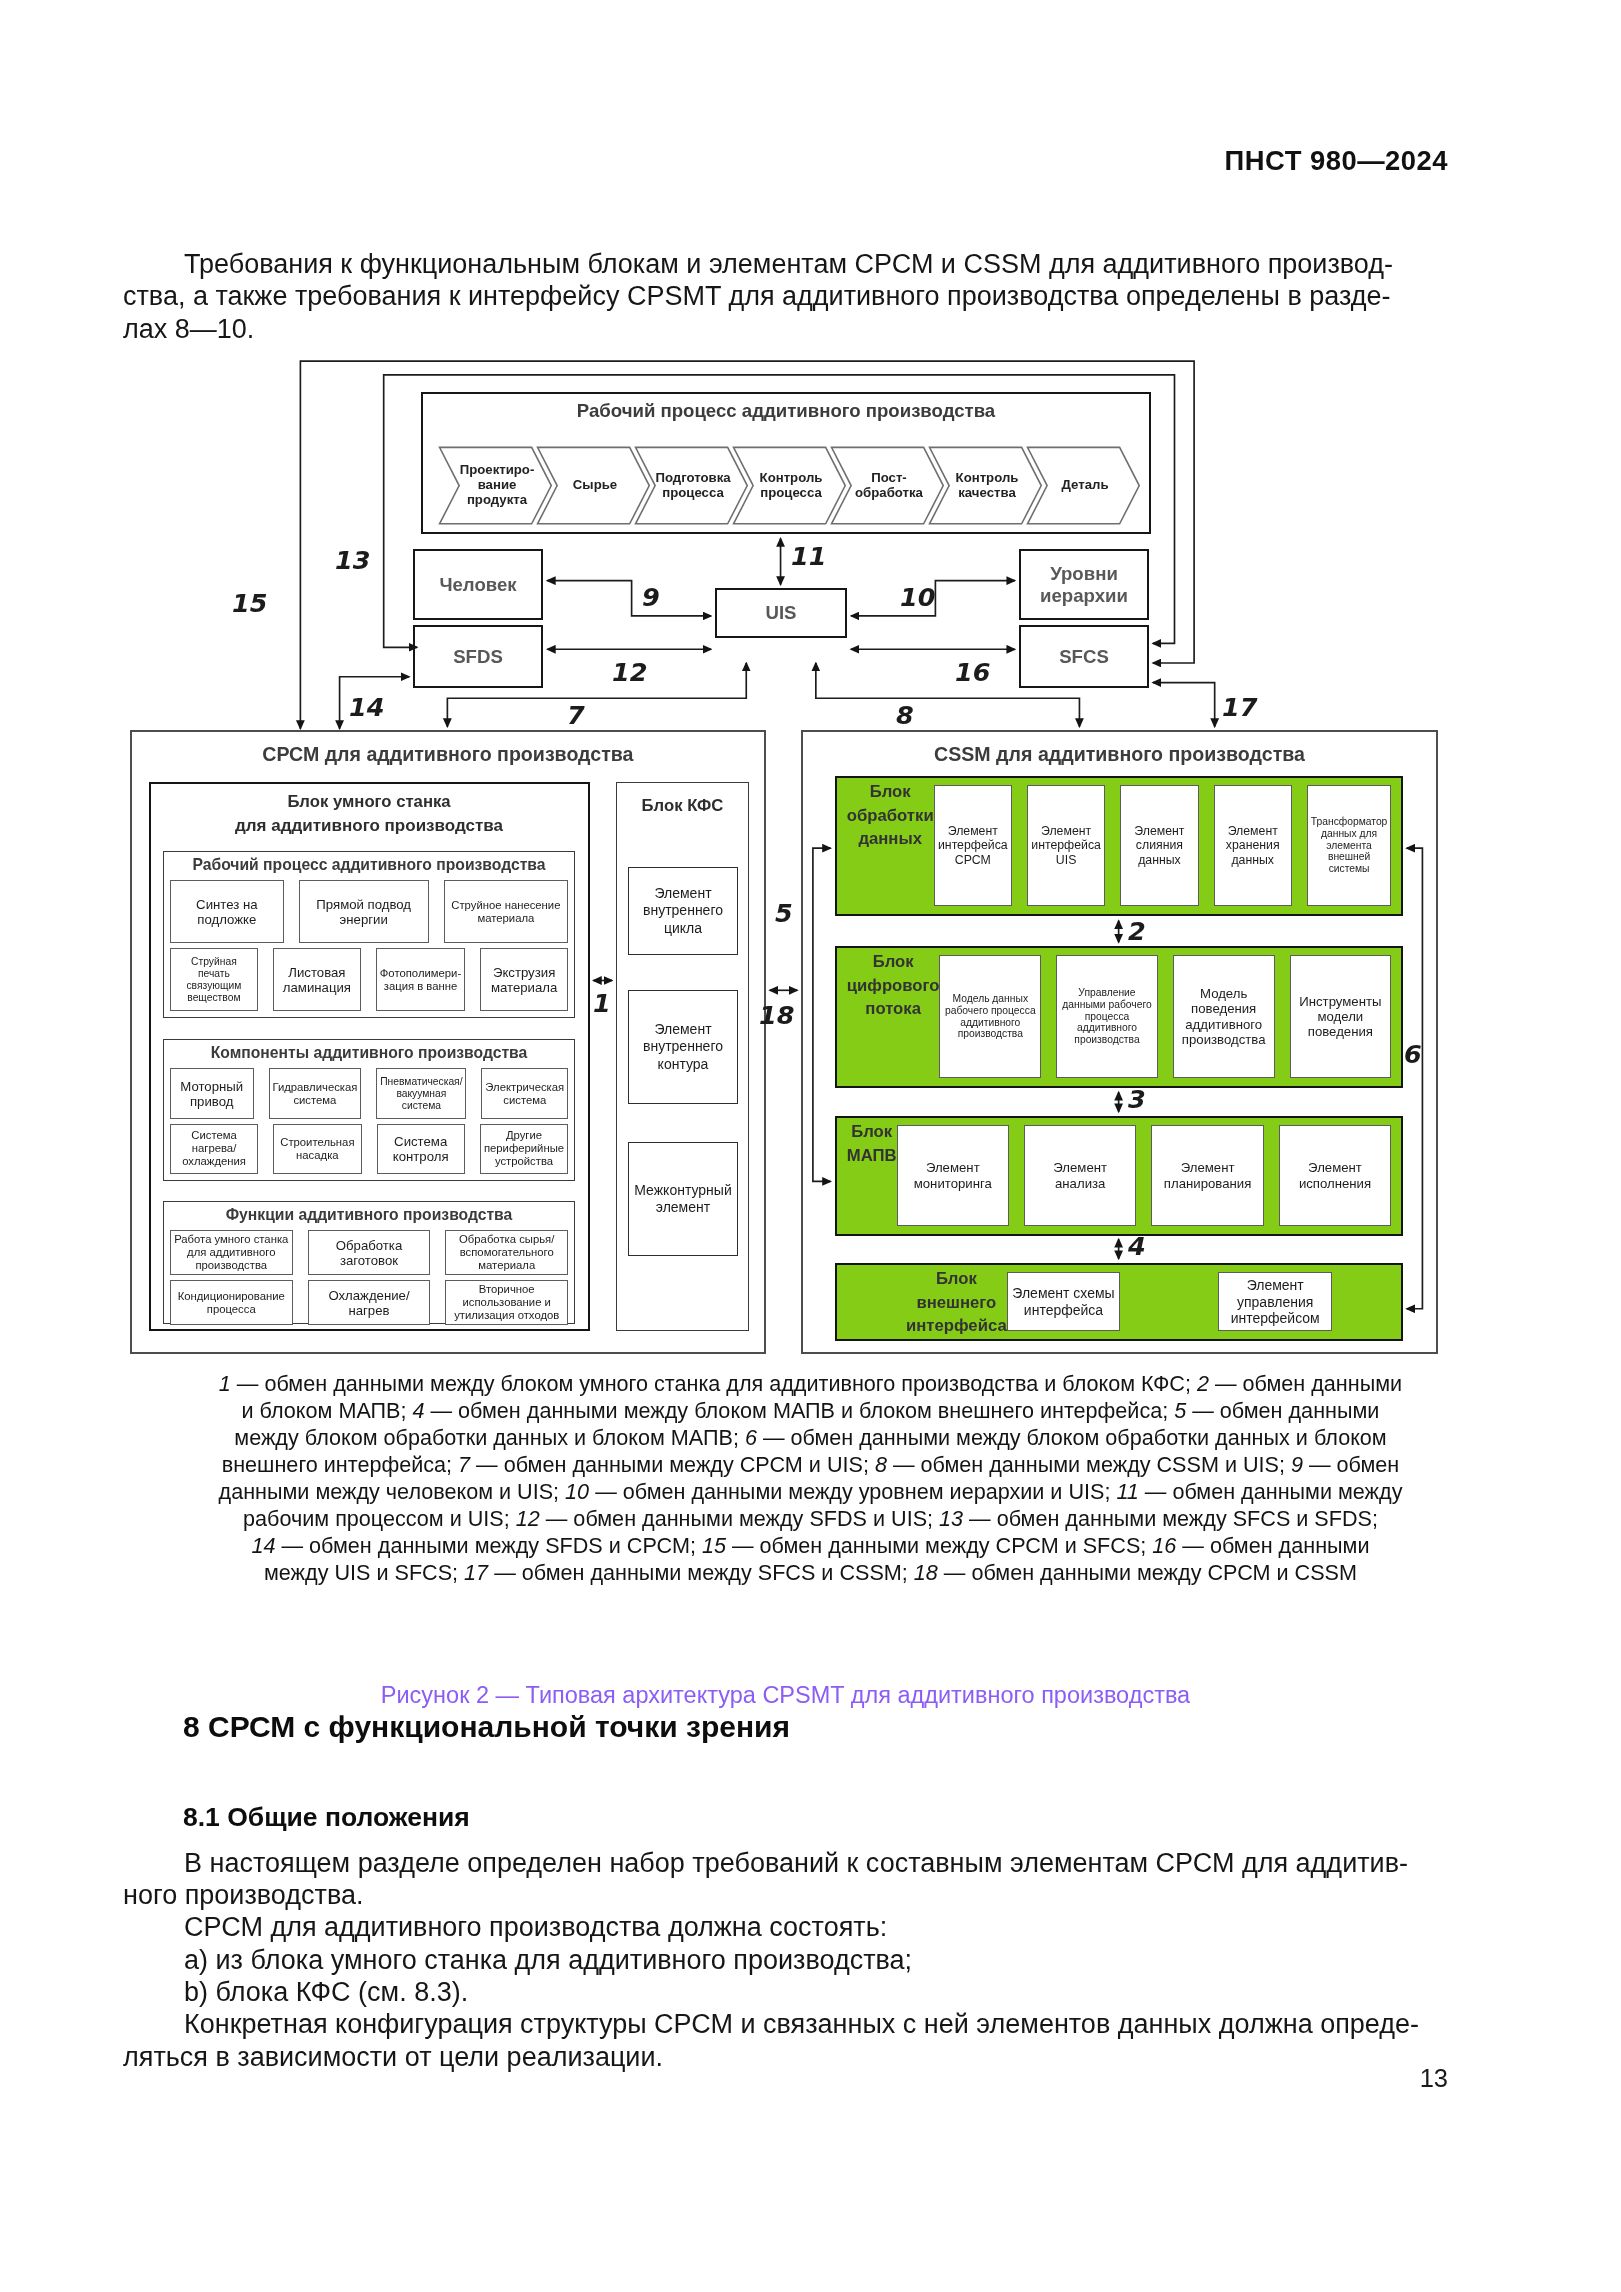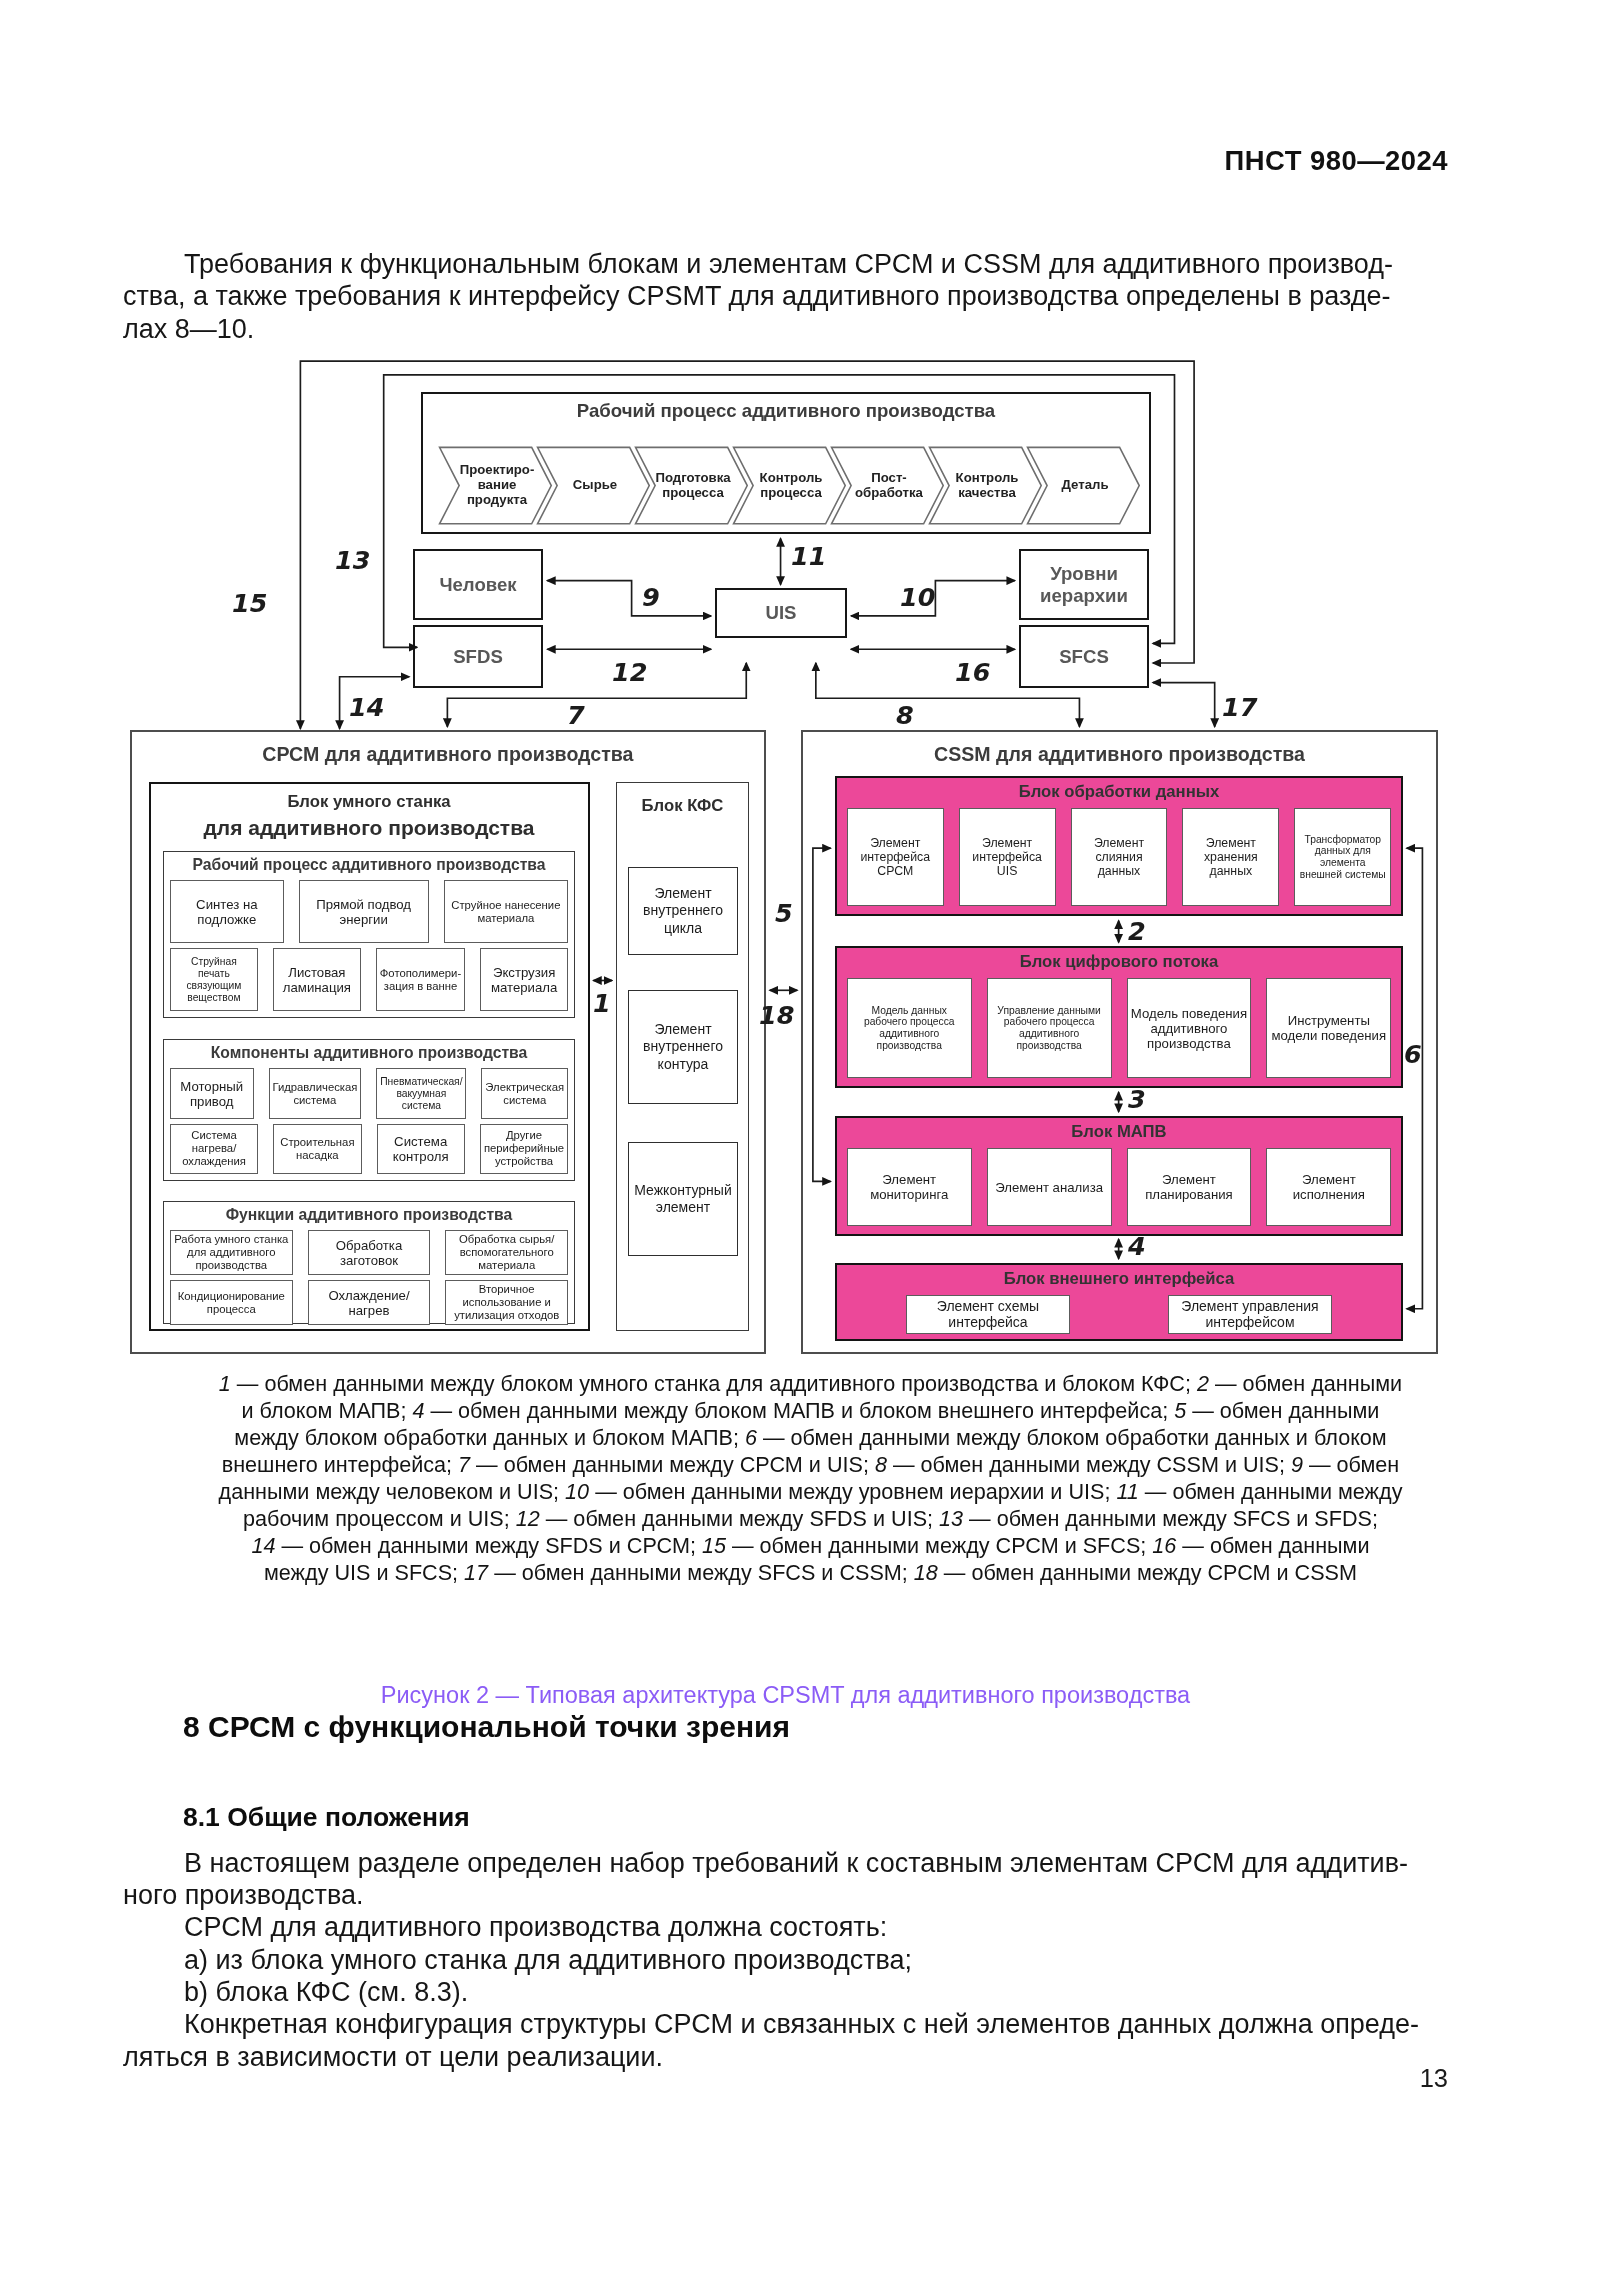--- a/index.html
+++ b/index.html
@@ -33,22 +33,22 @@
   .sec{position:absolute;background:#fff;border:1.5px solid #3a3a3a;box-sizing:border-box;
        display:flex;flex-direction:column;padding:2px 5.9px 5.9px 5.9px;}
   .sec-title{text-align:center;font-size:15.7px;font-weight:bold;color:#3b3b3b;flex:0 0 21.6px;line-height:21.6px;}
   .row{display:flex;gap:15px;margin-top:4.9px;flex:1;}
   .cell{flex:1;border:1.2px solid #5c5c5c;background:#fff;display:flex;align-items:center;justify-content:center;
         text-align:center;padding:2px 2.9px;line-height:1.15;color:#1d1d1d;box-sizing:border-box;}
   .fs10{font-size:10.3px;} .fs11{font-size:11.3px;text-align:center;} .fs12{font-size:12.3px;} .fs13{font-size:13.2px;} .fs14{font-size:14px;}
   .kfs-item{position:absolute;border:1.5px solid #2e2e2e;background:#fff;display:flex;align-items:center;justify-content:center;
             text-align:center;font-size:14px;color:#1d1d1d;line-height:1.25;box-sizing:border-box;padding:3.9px;}
   .blk-title{text-align:center;font-size:16.7px;font-weight:bold;color:#333;line-height:23.5px;flex:0 0 23.5px;}
-  .cssm-blk{position:absolute;background:#ec4899;border:2.5px solid #141414;box-sizing:border-box;
-            display:flex;flex-direction:column;padding:2px 9.8px 7.8px 9.8px;}
+  .cssm-blk{position:absolute;background:#84cc16;border:2.5px solid #141414;box-sizing:border-box;
+            display:flex;flex-direction:row;padding:2px 9.8px 7.8px 9.8px;}
   .num{position:absolute;font-family:"DejaVu Sans",sans-serif;font-style:italic;font-weight:bold;
        font-size:25.5px;color:#1c1c1c;}
   svg.conn{position:absolute;left:0;top:0;pointer-events:none;}
 </style>
 </head>
 <body>
 
 <div class="abs doc-code">ПНСТ 980—2024</div>
 
 <div class="abs body-line indent" style="top:248px">Требования к функциональным блокам и элементам СРСМ и CSSM для аддитивного производ-</div>
@@ -64,21 +64,21 @@
   <div class="box node" style="left:289px;top:272px;width:130px;height:63px">SFDS</div>
   <div class="box node" style="left:895px;top:196px;width:130px;height:71px">Уровни иерархии</div>
   <div class="box node" style="left:895px;top:272px;width:130px;height:63px">SFCS</div>
   <div class="box node" style="left:591px;top:235px;width:132px;height:50px">UIS</div>
 
   <div class="box bigblock" style="left:5.9px;top:377px;width:636px;height:624px"></div>
   <div class="bigtitle" style="left:5.9px;top:390px;width:636px">СРСМ для аддитивного производства</div>
 
   <div class="subblock" style="left:24.5px;top:429px;width:441px;height:549px"></div>
   <div class="bigtitle" style="left:24.5px;top:439px;width:441px;font-size:16.7px;color:#2e2e2e">Блок умного станка</div>
-  <div class="bigtitle" style="left:24.5px;top:463px;width:441px;font-size:21px;color:#2e2e2e">для аддитивного производства</div>
+  <div class="bigtitle" style="left:24.5px;top:463px;width:441px;font-size:17px;color:#2e2e2e">для аддитивного производства</div>
 
   <div class="sec" style="left:39px;top:498px;width:412px;height:167px">
     <div class="sec-title">Рабочий процесс аддитивного производства</div>
     <div class="row">
       <div class="cell fs13">Синтез на подложке</div>
       <div class="cell fs13" style="flex:1.15">Прямой подвод энергии</div>
       <div class="cell fs11" style="flex:1.1">Струйное нанесение материала</div>
     </div>
     <div class="row">
       <div class="cell fs10">Струйная печать связующим веществом</div>

